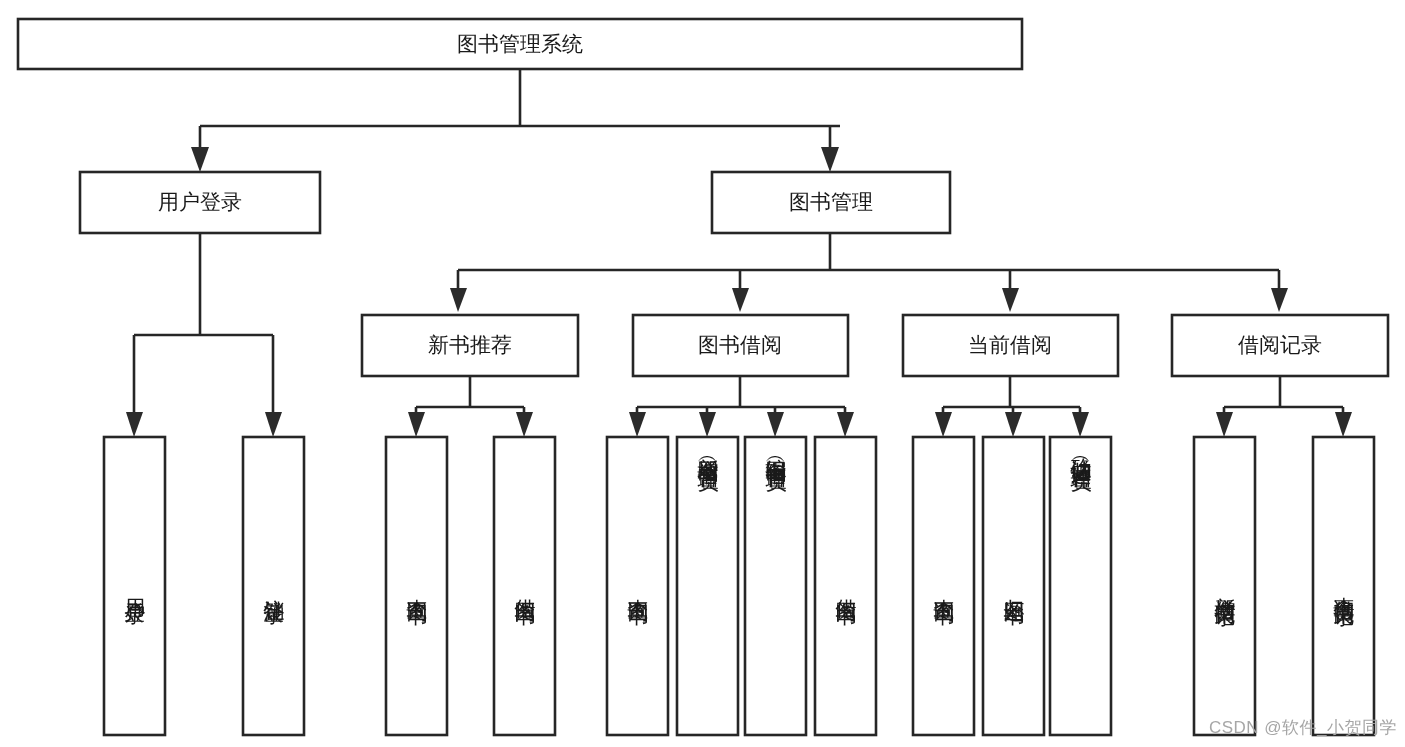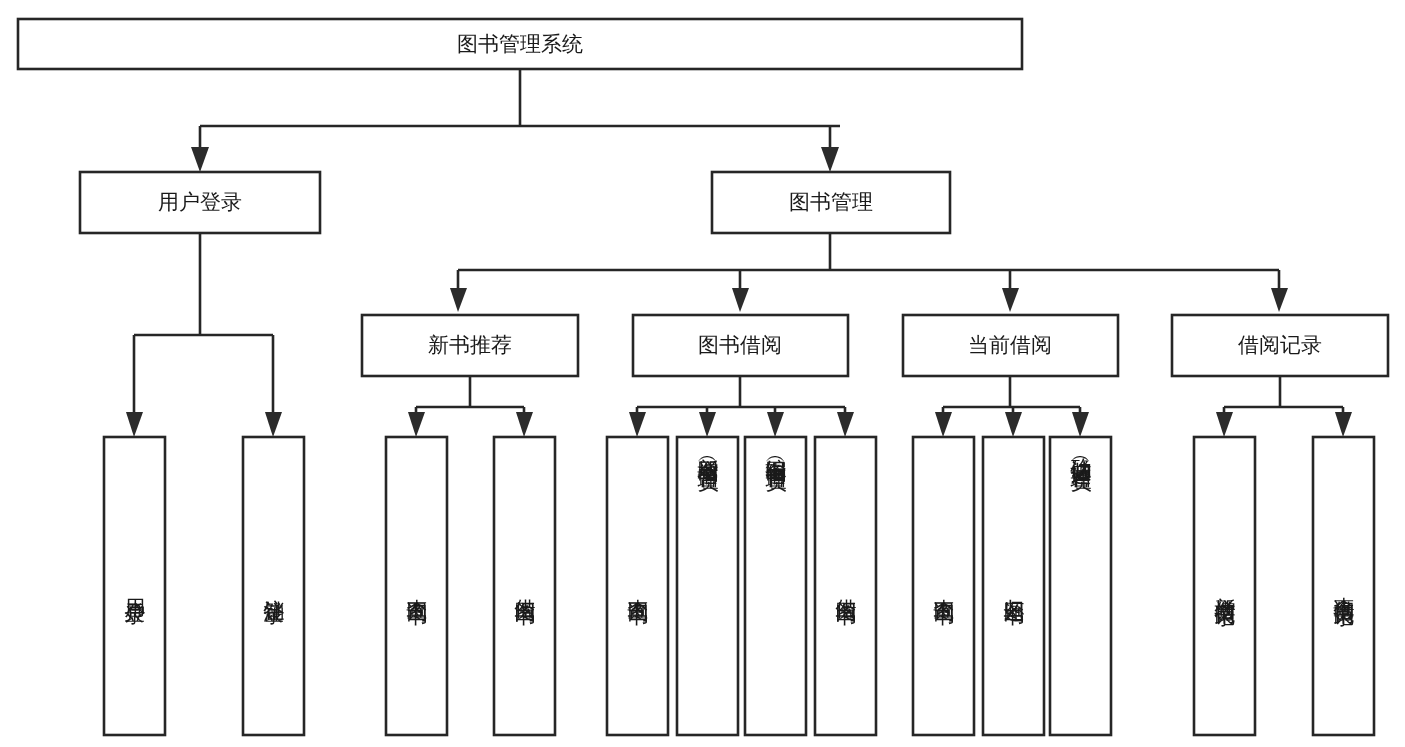--- a/index.html
+++ b/index.html
@@ -250,14 +250,15 @@
     <span class="leaf-label">确认归还（管理员）</span>
   </div>
 
   <div class="leaf-label-wrap" style="left:1194px; top:437px; width:61px; height:298px;">
     <span class="leaf-label">新增借阅记录</span>
   </div>
   <div class="leaf-label-wrap" style="left:1313px; top:437px; width:61px; height:298px;">
     <span class="leaf-label">查询借阅记录</span>
   </div>
 
+  <div class="watermark">CSDN @软件_小贺同学</div>
 
 </div>
 
 </body></html>

